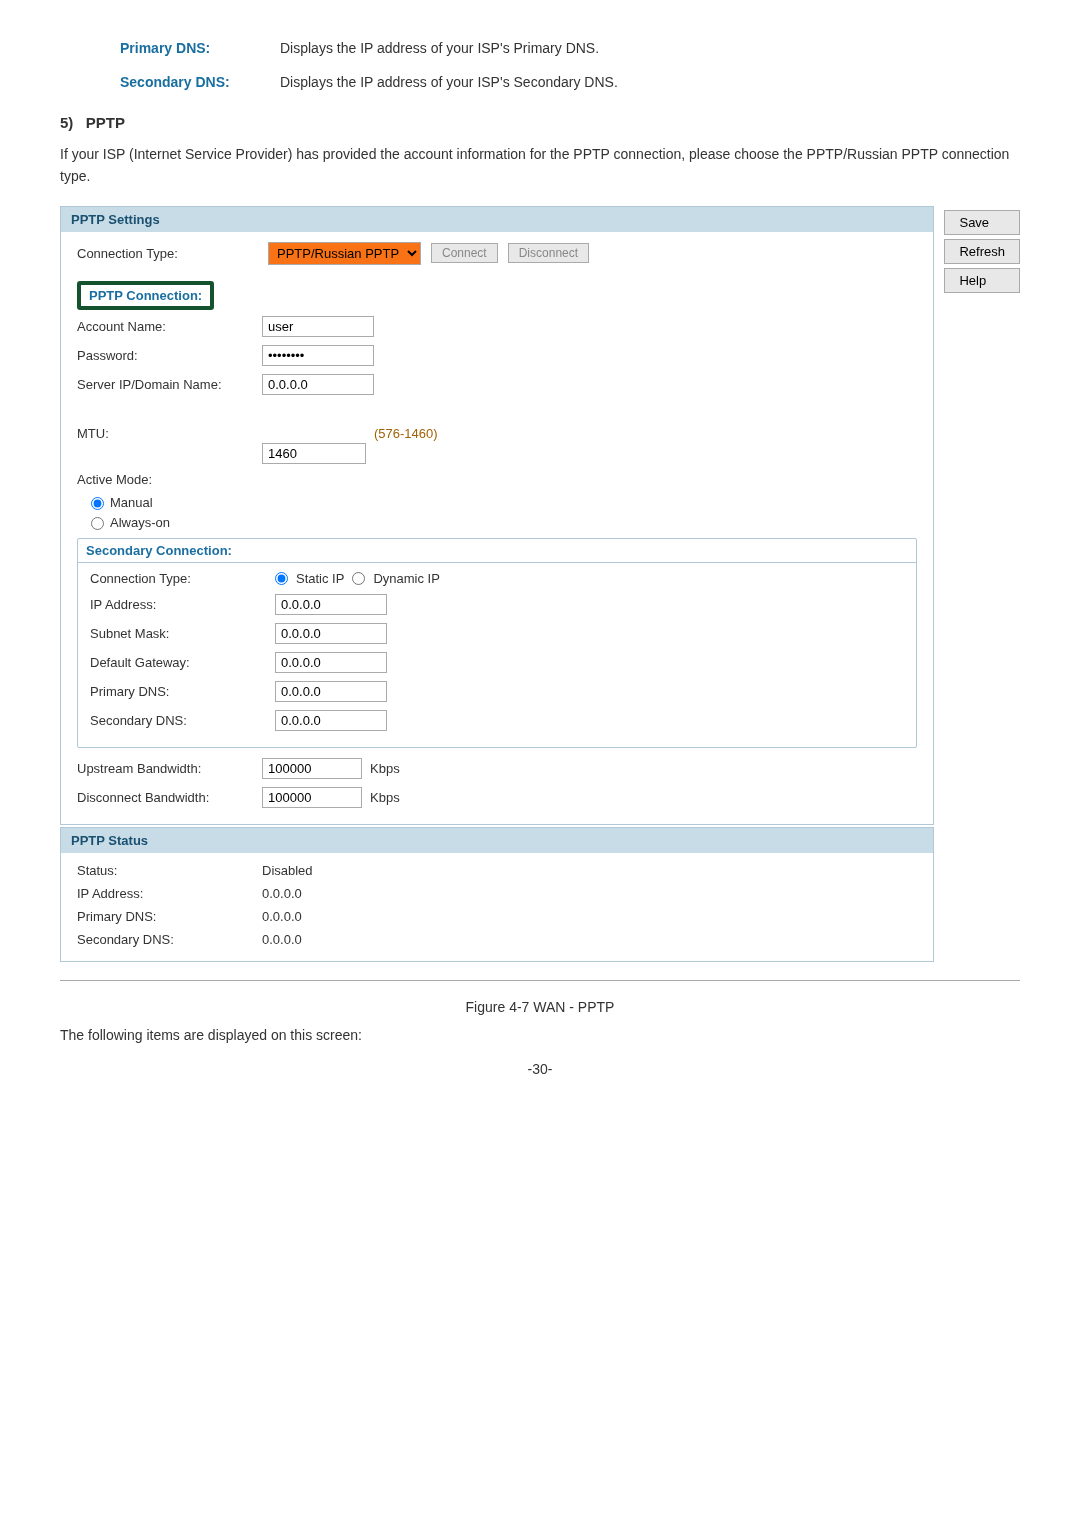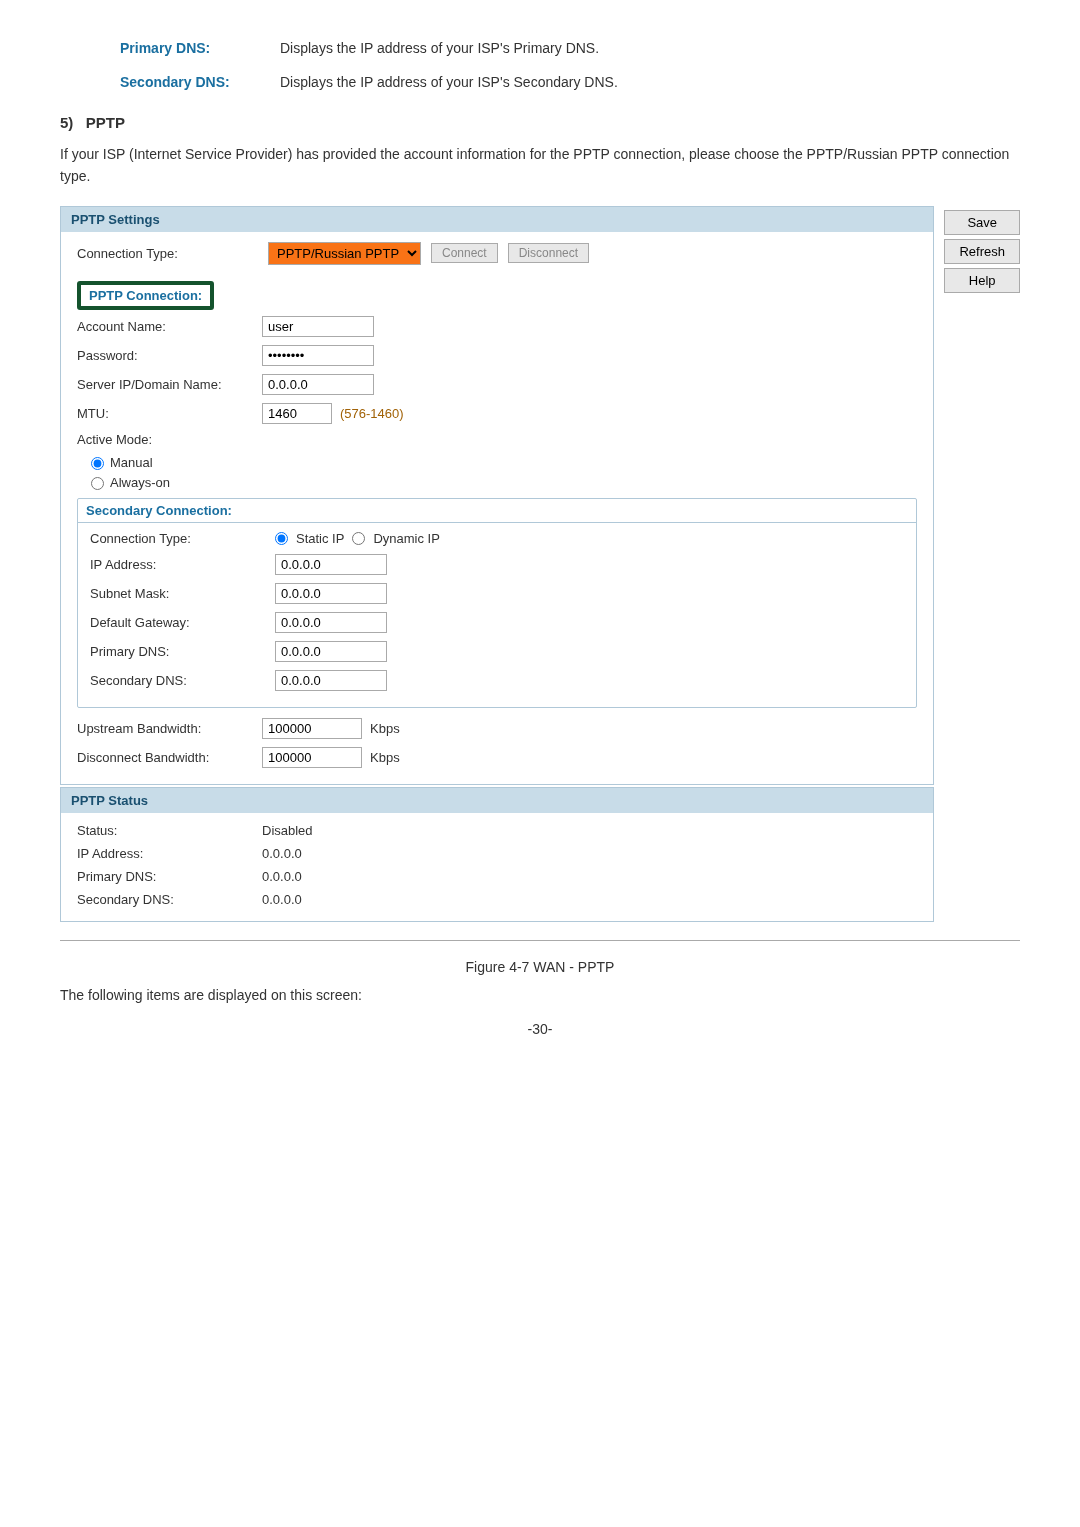--- a/index.html
+++ b/index.html
@@ -158,21 +158,21 @@
       flex-direction: column;
       gap: 4px;
       margin-top: 4px;
     }
     .sidebar-btn {
       border: 1px solid #aaa;
       background: #e8e8e8;
       padding: 4px 14px;
       font-size: 13px;
       cursor: pointer;
-      text-align: center;
+      text-align: left;
       min-width: 72px;
     }
 
     .status-box {
       border: 1px solid #b0c8d8;
       margin-top: 2px;
       font-size: 13px;
     }
 
     .figure-caption {
@@ -259,21 +259,21 @@
             <input type="password" value="password" style="">
           </div>
 
           <div class="form-row">
             <span class="form-label">Server IP/Domain Name:</span>
             <input type="text" value="0.0.0.0" style="">
           </div>
 
           <div class="form-row">
             <span class="form-label">MTU:</span>
-            <input type="text" value="1460" style="width: 70px;">
+            <input type="text" value="1460" style="width: 104px; margin-top: 40px;">
             <span class="mtu-hint">(576-1460)</span>
           </div>
 
           <div class="form-row">
             <span class="form-label">Active Mode:</span>
           </div>
 
           <div class="radio-row" style="padding-left:14px;">
             <input type="radio" name="active_mode" checked="" style="">
             <span>Manual</span>

